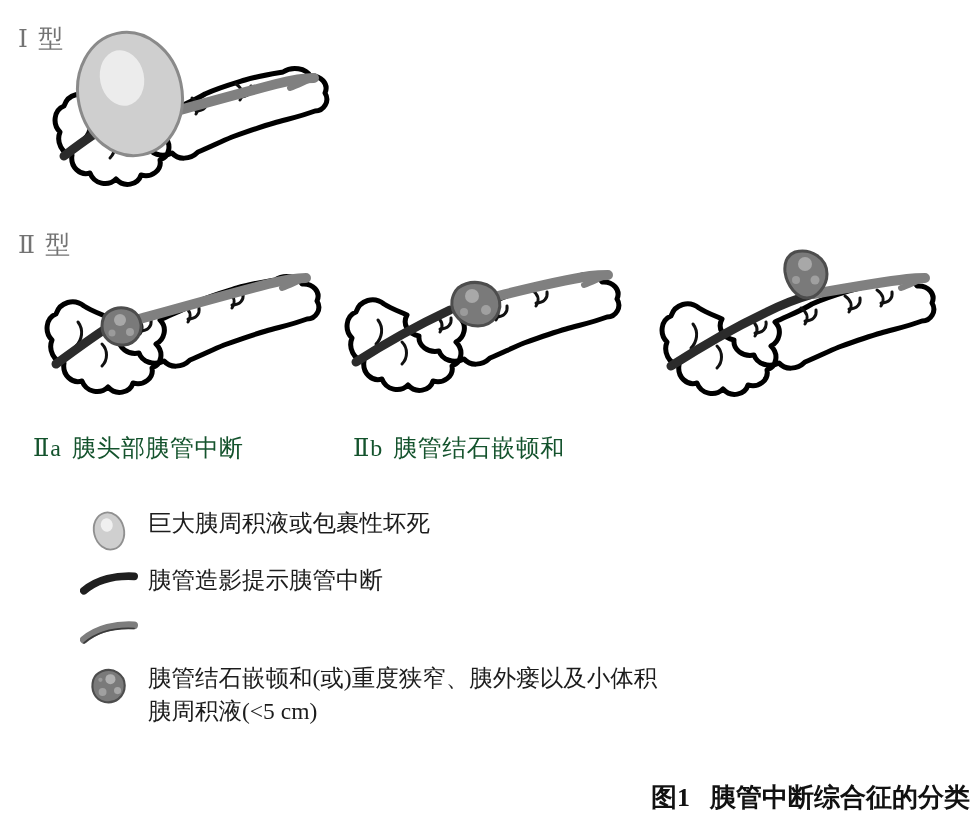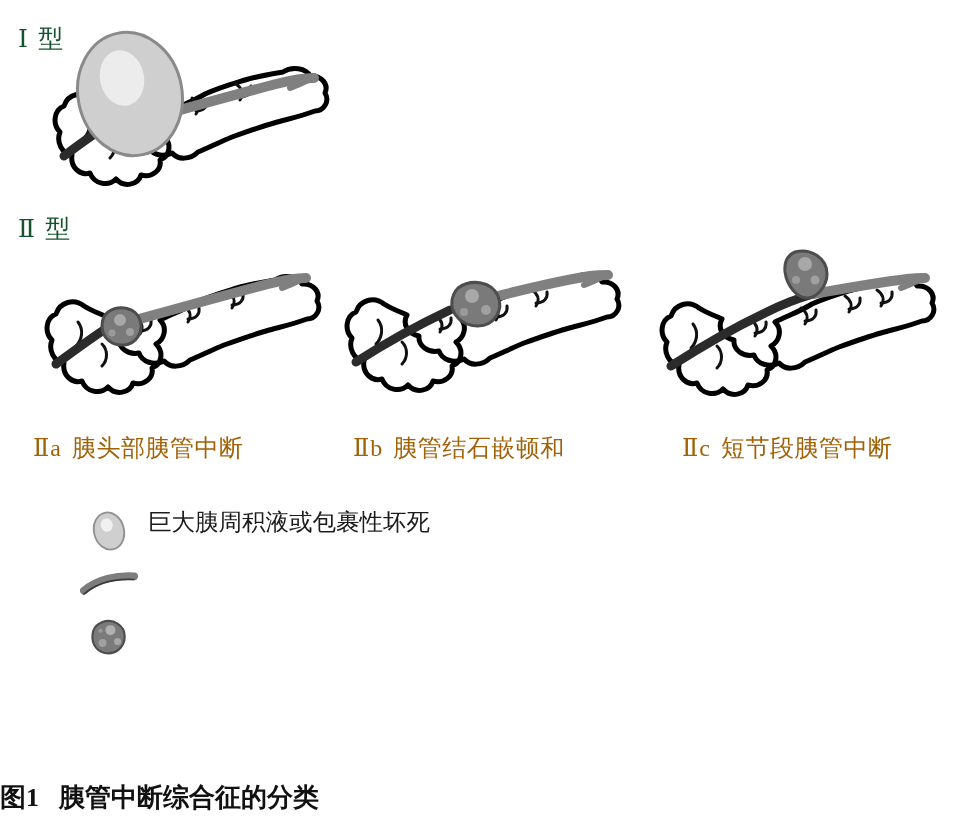--- a/index.html
+++ b/index.html
@@ -22,42 +22,42 @@
     width: 970px;
     height: 828px;
   }
 
   
   .type-label {
     position: absolute;
     font-family: "Liberation Serif", "DejaVu Serif", serif;
     font-size: 25px;
     letter-spacing: 2px;
-    color: #14532d;
+    color: #737373;
     white-space: nowrap;
   }
   #type-1-label { left: 18px; top: 22px; }
-  #type-2-label { left: 18px; top: 212px; }
+  #type-2-label { left: 18px; top: 228px; }
 
   
   .panel {
     position: absolute;
   }
   #panel-type1  { left: 40px;  top: 28px;  width: 300px; height: 180px; }
   #panel-type2a { left: 40px;  top: 250px; width: 300px; height: 165px; }
   #panel-type2b { left: 340px; top: 248px; width: 300px; height: 165px; }
   #panel-type2c { left: 655px; top: 246px; width: 300px; height: 165px; }
 
   
   .subcaption {
     position: absolute;
     top: 432px;
     font-size: 24px;
     white-space: nowrap;
-    color: #a16207;
+    color: #14532d;
     letter-spacing: 0.5px;
   }
   #caption-2a { left: 33px; }
   #caption-2b { left: 353px; }
   #caption-2c { left: 682px; }
   .subcaption .roman {
     letter-spacing: 1px;
     padding-right: 10px;
   }
 
@@ -66,21 +66,20 @@
     position: absolute;
     left: 78px;
     top: 505px;
     width: 800px;
   }
   .legend-row {
     display: flex;
     align-items: flex-start;
     min-height: 44px;
     margin-bottom: 5px;
-    font-family: Liberation Mono, monospace;
   }
   .legend-swatch {
     width: 62px;
     flex: 0 0 62px;
     display: flex;
     align-items: center;
     justify-content: center;
   }
   .legend-text {
     font-size: 23.5px;
@@ -94,21 +93,21 @@
   #legend-row-1 .legend-swatch { height: 44px; }
   #legend-row-2 .legend-swatch { height: 44px; }
   #legend-row-3 .legend-swatch { height: 52px; align-items: flex-start; padding-top: 6px;}
 
   
   #figure-title {
     position: absolute;
     left: 0;
     top: 780px;
     width: 970px;
-    text-align: left;
+    text-align: right;
     font-size: 26px;
     font-weight: bold;
     color: #111;
   }
   #figure-title .title-num { padding-right: 20px; }
 </style>
 </head>
 <body>
 
 <div class="figure-root">
@@ -349,36 +348,41 @@
       </g>
     </svg>
   </div>
 
   <div class="subcaption" id="caption-2a">
     <span class="roman">Ⅱa</span><span>胰头部胰管中断</span>
   </div>
   <div class="subcaption" id="caption-2b">
     <span class="roman">Ⅱb</span><span>胰管结石嵌顿和</span>
   </div>
-  <div class="subcaption" id="caption-2c">
-    <span class="roman">Ⅱc</span><span>短节段胰管中断</span>
-  </div>
 
   <div class="legend">
 
     <div class="legend-row" id="legend-row-0">
       <div class="legend-swatch">
         <svg viewBox="0 0 56 56" width="42" height="50">
           <ellipse cx="28" cy="28" rx="20" ry="25" transform="rotate(-14 28 28)" fill="#cfcfcf" stroke="#909090" stroke-width="2.5"></ellipse>
           <ellipse cx="25" cy="20" rx="8" ry="9" transform="rotate(-14 25 20)" fill="#f0f0f0"></ellipse>
         </svg>
       </div>
       <div class="legend-text">巨大胰周积液或包裹性坏死</div>
     </div>
 
+    <div class="legend-row" id="legend-row-1">
+      <div class="legend-swatch">
+        <svg viewBox="0 0 60 26" width="58" height="26">
+          <path d="M 4 20 C 18 8, 38 4, 56 5" fill="none" stroke="#1f1f1f" stroke-width="8" stroke-linecap="round"></path>
+        </svg>
+      </div>
+      <div class="legend-text">胰管造影提示胰管中断</div>
+    </div>
 
     <div class="legend-row" id="legend-row-2">
       <div class="legend-swatch">
         <svg viewBox="0 0 60 26" width="58" height="26">
           <path d="M 4 20 C 18 8, 38 4, 56 5" fill="none" stroke="#7d7d7d" stroke-width="8" stroke-linecap="round"></path>
           <path d="M 4 20 C 18 8, 38 4, 56 5" fill="none" stroke="#3a3a3a" stroke-width="1.6" stroke-linecap="round" transform="translate(0,3.4)"></path>
         </svg>
       </div>
     </div>
 
@@ -386,20 +390,22 @@
       <div class="legend-swatch">
         <svg viewBox="0 0 56 56" width="40" height="42">
           <path d="M 18 6 C 34 0, 50 10, 50 26 C 50 42, 36 52, 22 49
                    C 8 46, 2 32, 6 18 C 8 12, 13 8, 18 6 Z" fill="#7a7a7a" stroke="#4d4d4d" stroke-width="3"></path>
           <circle cx="30" cy="17" r="7" fill="#b0b0b0"></circle>
           <circle cx="40" cy="33" r="5" fill="#a6a6a6"></circle>
           <circle cx="19" cy="35" r="5.5" fill="#a0a0a0"></circle>
           <circle cx="16" cy="18" r="3" fill="#999999"></circle>
         </svg>
       </div>
+      <div class="legend-text">胰管结石嵌顿和(或)重度狭窄、胰外瘘以及小体积
+胰周积液(&lt;5 cm)</div>
     </div>
 
   </div>
 
   <div id="figure-title">
     <span class="title-num">图1</span><span>胰管中断综合征的分类</span>
   </div>
 
 </div>
 

